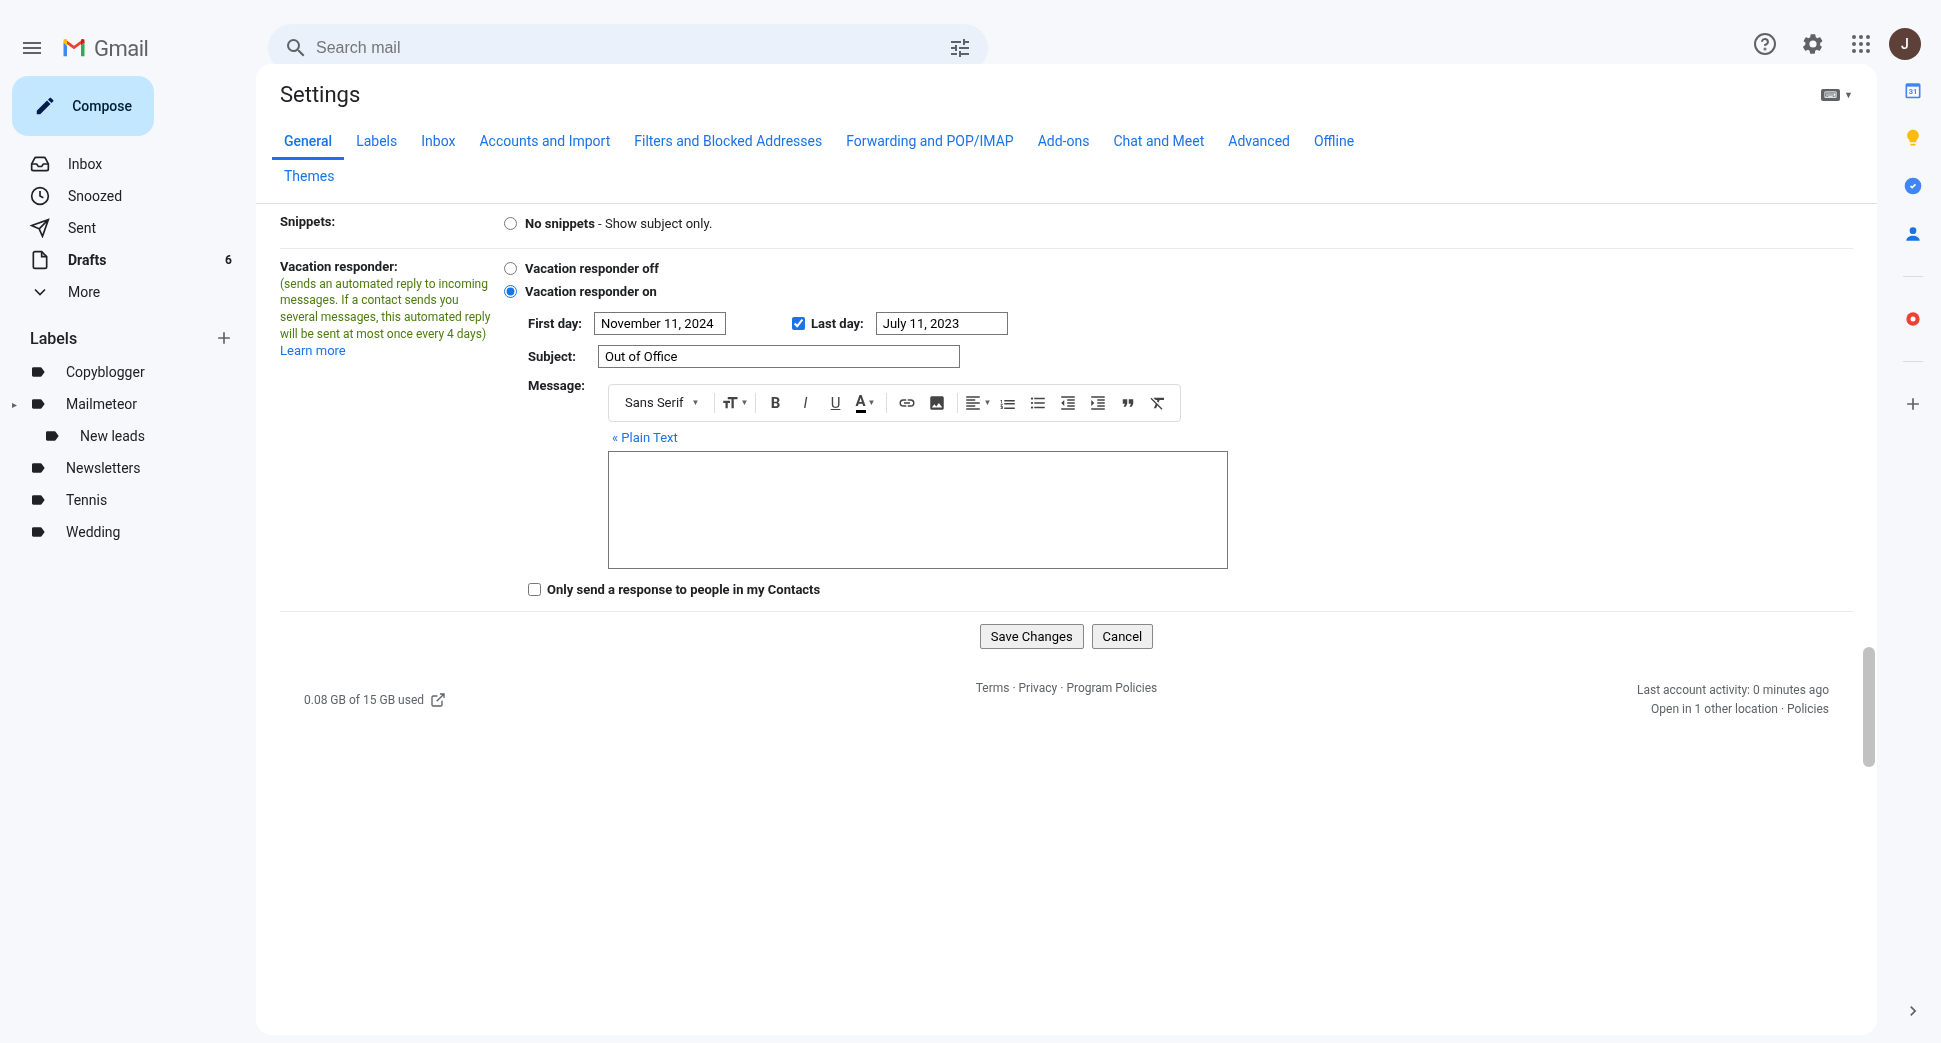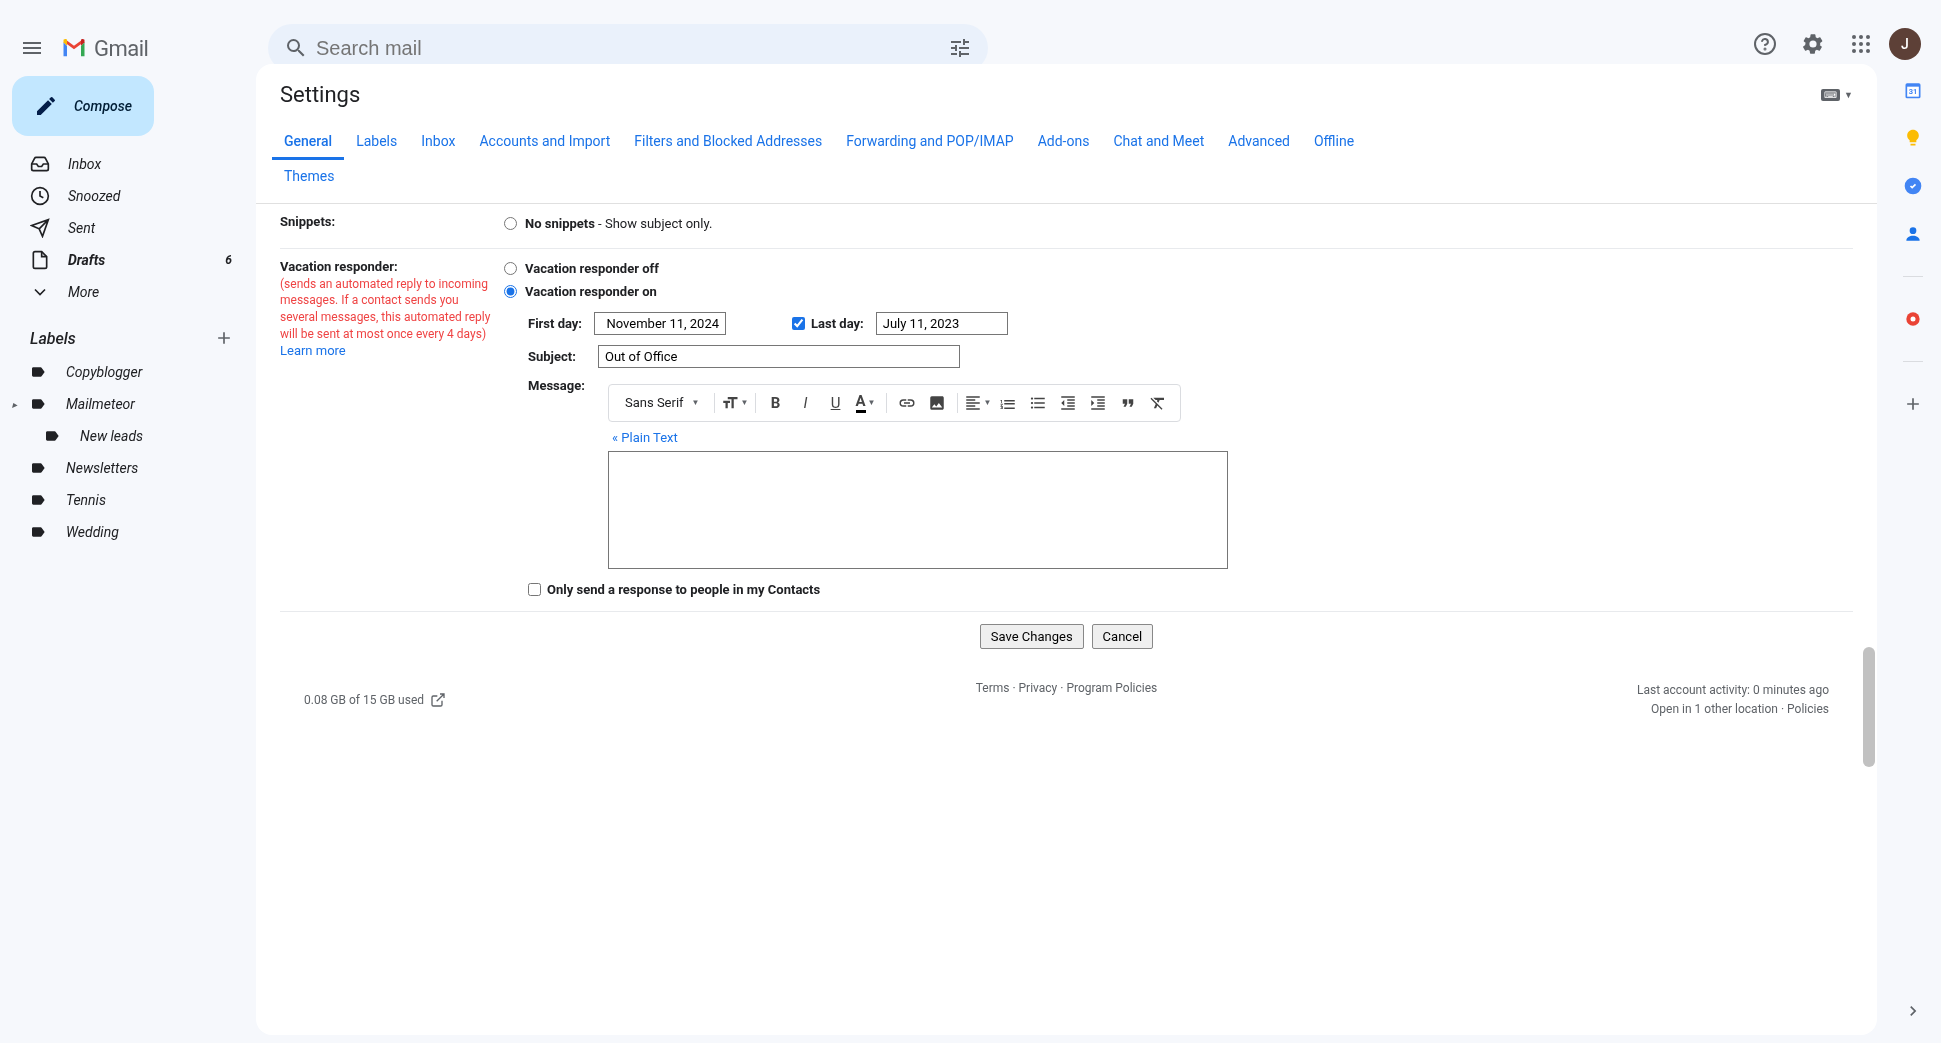--- a/index.html
+++ b/index.html
@@ -8,30 +8,30 @@
 
 
 .header { display: flex; align-items: flex-start; padding: 24px 8px; height: 64px; }
 .header-left { display: flex; align-items: center; min-width: 260px; }
 .menu-btn { width: 48px; height: 48px; border-radius: 50%; display: flex; align-items: center; justify-content: center; cursor: pointer; }
 .logo { display: flex; align-items: center; margin-left: 4px; }
 .logo-text { font-size: 22px; color: #5f6368; margin-left: 6px; font-weight: 400; letter-spacing: -0.5px; }
 .search-wrap { flex: 0 0 auto; width: 720px; max-width: 50%; }
 .search-bar { display: flex; align-items: center; background: #eaf1fb; border-radius: 32px; height: 48px; padding: 0 8px; }
 .search-icon-btn { width: 40px; height: 40px; display: flex; align-items: center; justify-content: center; border-radius: 50%; cursor: pointer; color: #5f6368; }
-.search-input { flex: 1; border: none; background: transparent; font-size: 20px; outline: none; color: #5f6368; }
+.search-input { flex: 1; border: none; background: transparent; font-size: 16px; outline: none; color: #5f6368; }
 .header-right { margin-left: auto; display: flex; align-items: center; gap: 8px; padding-right: 12px; }
 .hicon { width: 40px; height: 40px; border-radius: 50%; display: flex; align-items: center; justify-content: center; cursor: pointer; color: #5f6368; }
 .avatar { width: 32px; height: 32px; border-radius: 50%; background: #5d4037; color: #fff; display: flex; align-items: center; justify-content: center; font-weight: 500; cursor: pointer; }
 
 
 .body { display: flex; flex: 1; overflow: hidden; }
 
 
-.sidebar { width: 256px; padding: 8px 0 8px 8px; display: flex; flex-direction: column; overflow-y: auto; font-style: italic; }
+.sidebar { width: 256px; padding: 8px 0 8px 8px; display: flex; flex-direction: column; overflow-y: auto; }
 .compose { display: flex; align-items: center; gap: 16px; background: #c2e7ff; border-radius: 16px; padding: 18px 22px; width: 142px; margin: 4px 0 12px 4px; cursor: pointer; font-size: 14px; font-weight: 500; color: #001d35; }
 .nav-item { display: flex; align-items: center; height: 32px; padding: 0 12px 0 22px; border-radius: 0 16px 16px 0; cursor: pointer; margin-right: 12px; }
 .nav-item .nicon { width: 20px; color: #202124; margin-right: 18px; display: inline-flex; }
 .nav-item .nlabel { flex: 1; font-size: 14px; }
 .nav-item.bold .nlabel { font-weight: 700; }
 .nav-item .count { font-size: 12px; font-weight: 700; }
 .labels-header { display: flex; align-items: center; justify-content: space-between; padding: 0 20px 0 22px; height: 36px; margin-top: 12px; }
 .labels-header span { font-size: 16px; font-weight: 500; }
 .add-label { width: 24px; height: 24px; display: flex; align-items: center; justify-content: center; cursor: pointer; color: #5f6368; font-size: 20px; }
 .label-item { display: flex; align-items: center; height: 32px; padding: 0 12px 0 22px; border-radius: 0 16px 16px 0; cursor: pointer; margin-right: 12px; }
@@ -51,33 +51,33 @@
 .tab { padding: 8px 12px; cursor: pointer; font-size: 14px; color: #1a73e8; border-bottom: 3px solid transparent; }
 .tab.active { color: #1a73e8; border-bottom-color: #1a73e8; font-weight: 500; }
 .tab:not(.active) { color: #1a73e8; }
 .tabs-row2 { display: flex; padding: 0 16px 8px 16px; border-bottom: 1px solid #e0e0e0; }
 
 
 .settings-body { flex: 1; overflow-y: auto; padding: 0 24px; }
 .setting-row { display: flex; border-bottom: 1px solid #e8eaed; padding: 10px 0; font-size: 13px; }
 .setting-label { width: 218px; flex-shrink: 0; }
 .setting-label .slabel { font-weight: 700; }
-.setting-label .sdesc { font-size: 12px; color: #ef4444; line-height: 1.4; margin-top: 2px; }
+.setting-label .sdesc { font-size: 12px; color: #4d7c0f; line-height: 1.4; margin-top: 2px; }
 .setting-label a { color: #1a73e8; text-decoration: none; font-size: 13px; }
 .setting-content { flex: 1; padding-left: 6px; }
 .radio-row { display: flex; align-items: flex-start; margin-bottom: 4px; line-height: 1.5; }
 .radio-row input[type="radio"] { margin-right: 8px; margin-top: 3px; accent-color: #1a73e8; }
 .radio-row .opt-label { font-weight: 700; }
 .radio-row .opt-desc { font-weight: 400; }
 
 .vacation-fields { margin-left: 24px; margin-top: 10px; }
 .field-row { display: flex; align-items: center; margin-bottom: 10px; flex-wrap: wrap; gap: 6px; }
 .field-label { font-weight: 700; margin-right: 6px; }
 .text-input { border: 1px solid #767676; padding: 3px 6px; font-size: 13px; font-family: inherit; }
-.first-day-input { width: 132px; text-align: right; }
+.first-day-input { width: 132px; }
 .last-day-input { width: 132px; }
 .subject-input { width: 362px; }
 .lastday-check { margin-left: 60px; accent-color: #1a73e8; }
 
 .toolbar { display: flex; align-items: center; border: 1px solid #dadce0; border-radius: 4px; padding: 4px 8px; gap: 2px; width: fit-content; margin-top: 6px; background: #fff; }
 .tb-font { padding: 4px 8px; font-size: 13px; cursor: pointer; display: flex; align-items: center; gap: 6px; }
 .tb-btn { width: 28px; height: 28px; display: flex; align-items: center; justify-content: center; cursor: pointer; color: #444; border-radius: 4px; font-size: 15px; }
 .tb-sep { width: 1px; height: 20px; background: #dadce0; margin: 0 4px; }
 .tb-dd { font-size: 8px; margin-left: 2px; color: #5f6368; }
 .plain-text { color: #1a73e8; font-size: 13px; margin: 8px 0 6px 4px; cursor: pointer; display: inline-block; }

